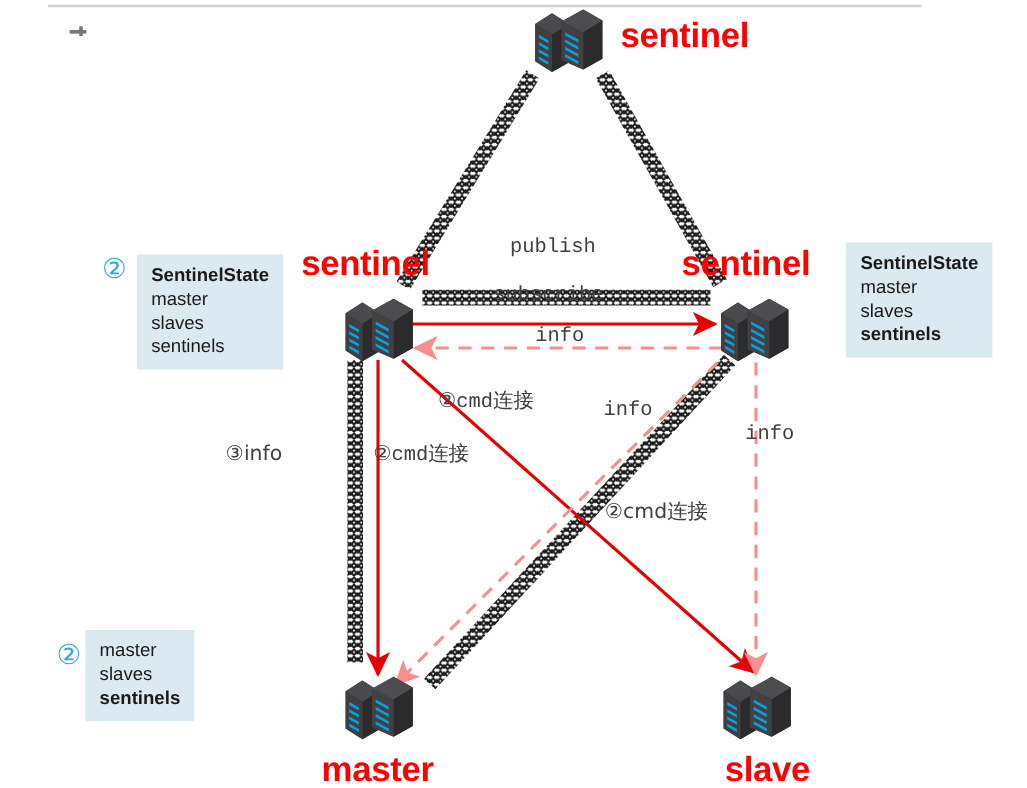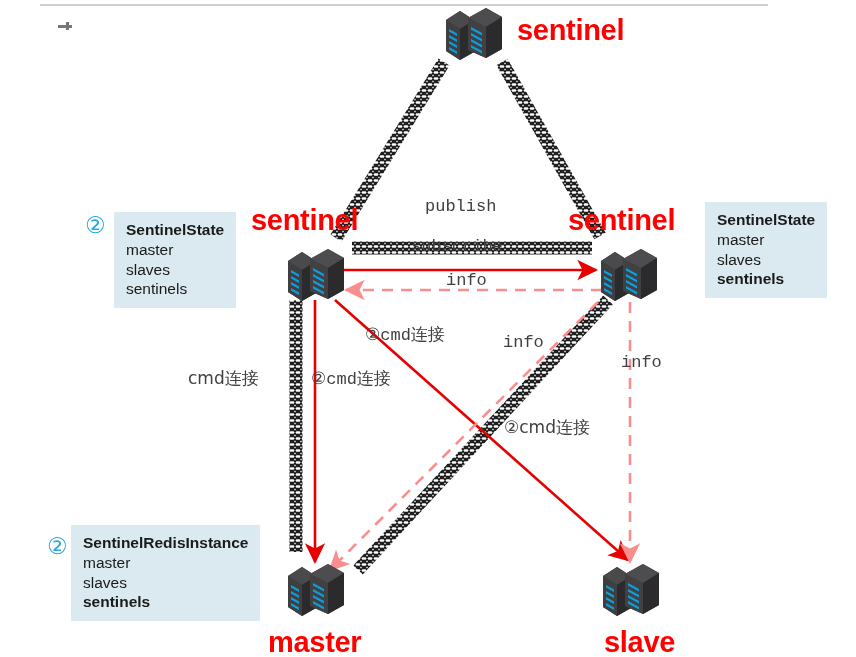--- a/index.html
+++ b/index.html
@@ -294,21 +294,21 @@
     </svg>
   </div>
   <div class="node-label" style="left:564px; top:626px;">slave</div>
 
   <div class="edge-label" style="left:385px; top:198px;">publish</div>
 
   <div class="edge-label" style="left:371px; top:238px;">subscribe</div>
 
   <div class="edge-label" style="left:406px; top:272px;">info</div>
 
-  <div class="edge-label cn" style="left:148px; top:370px;">cmd连接</div>
+  <div class="edge-label cn" style="left:148px; top:370px;">③info</div>
 
   <div class="edge-label" style="left:271px; top:371px;">②cmd连接</div>
 
   <div class="edge-label" style="left:325px; top:327px;">②cmd连接</div>
 
   <div class="edge-label" style="left:463px; top:334px;">info</div>
 
   <div class="edge-label" style="left:581px; top:354px;">info</div>
 
   <div class="edge-label cn" style="left:464px; top:419px;">②cmd连接</div>
@@ -323,19 +323,18 @@
 
   <div class="info-box" style="left:665px; top:202px;">
     <span class="ln b">SentinelState</span>
     <span class="ln">master</span>
     <span class="ln">slaves</span>
     <span class="ln b">sentinels</span>
   </div>
 
   <div class="circ-num" style="left:7px; top:535px;">②</div>
   <div class="info-box" style="left:31px; top:525px;">
-    <span class="ln b">SentinelRedisInstance</span>
     <span class="ln">master</span>
     <span class="ln">slaves</span>
     <span class="ln b">sentinels</span>
   </div>
 
 </div>
 
 </body></html>

